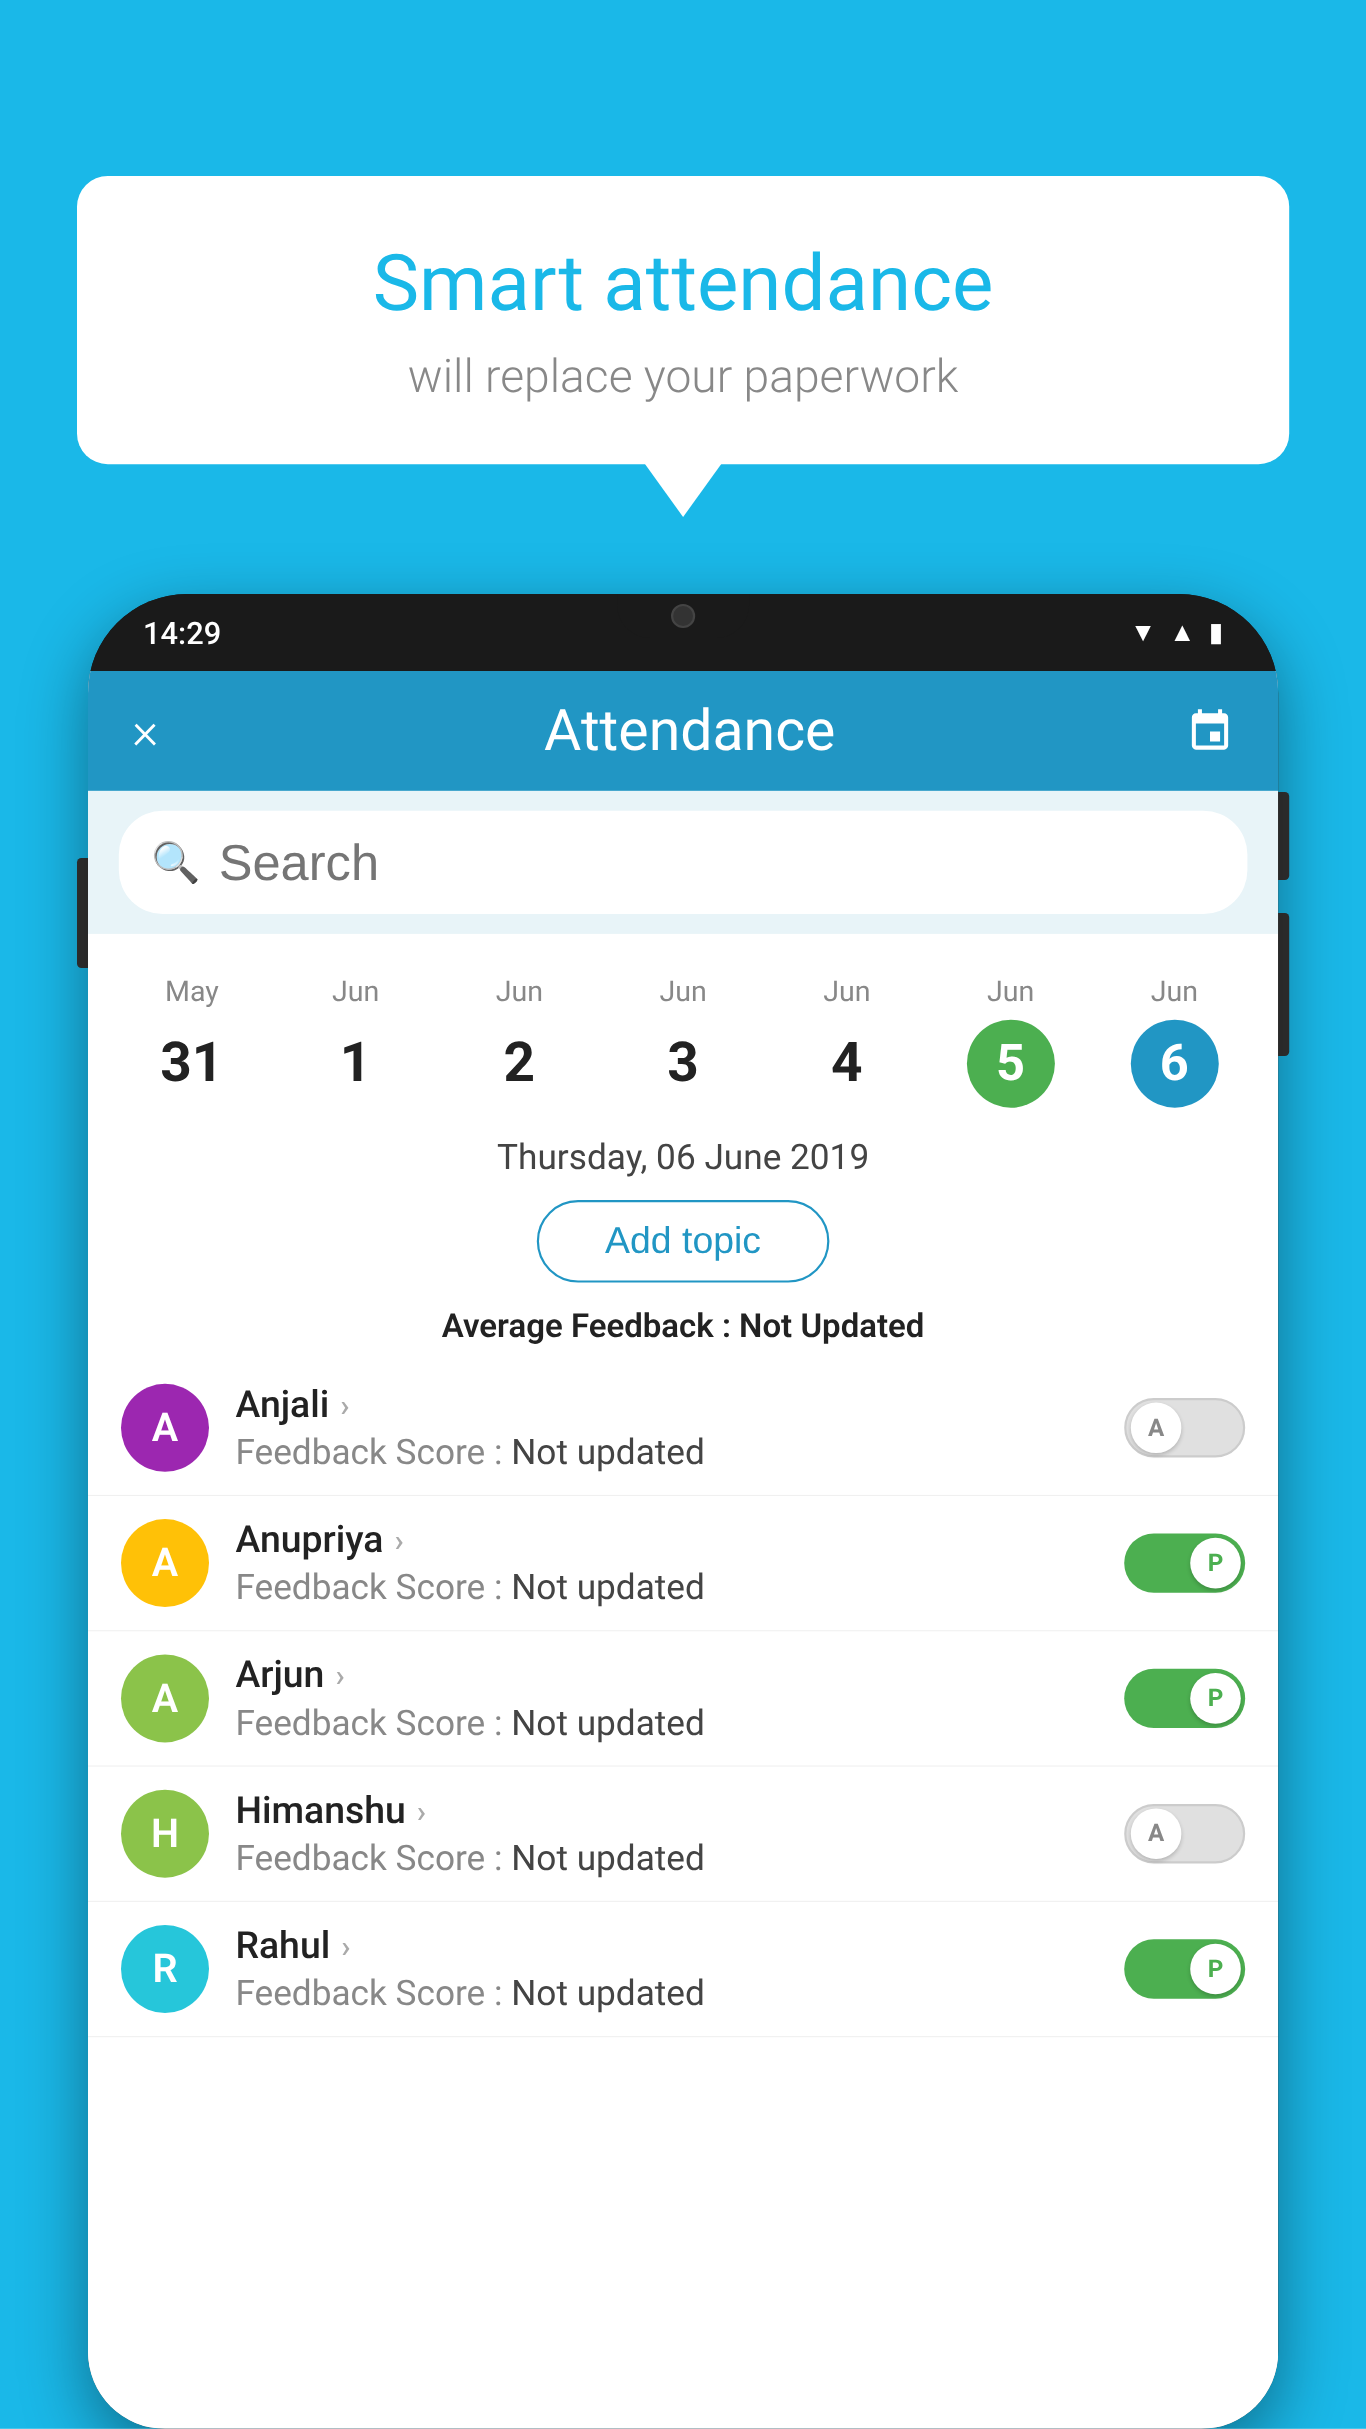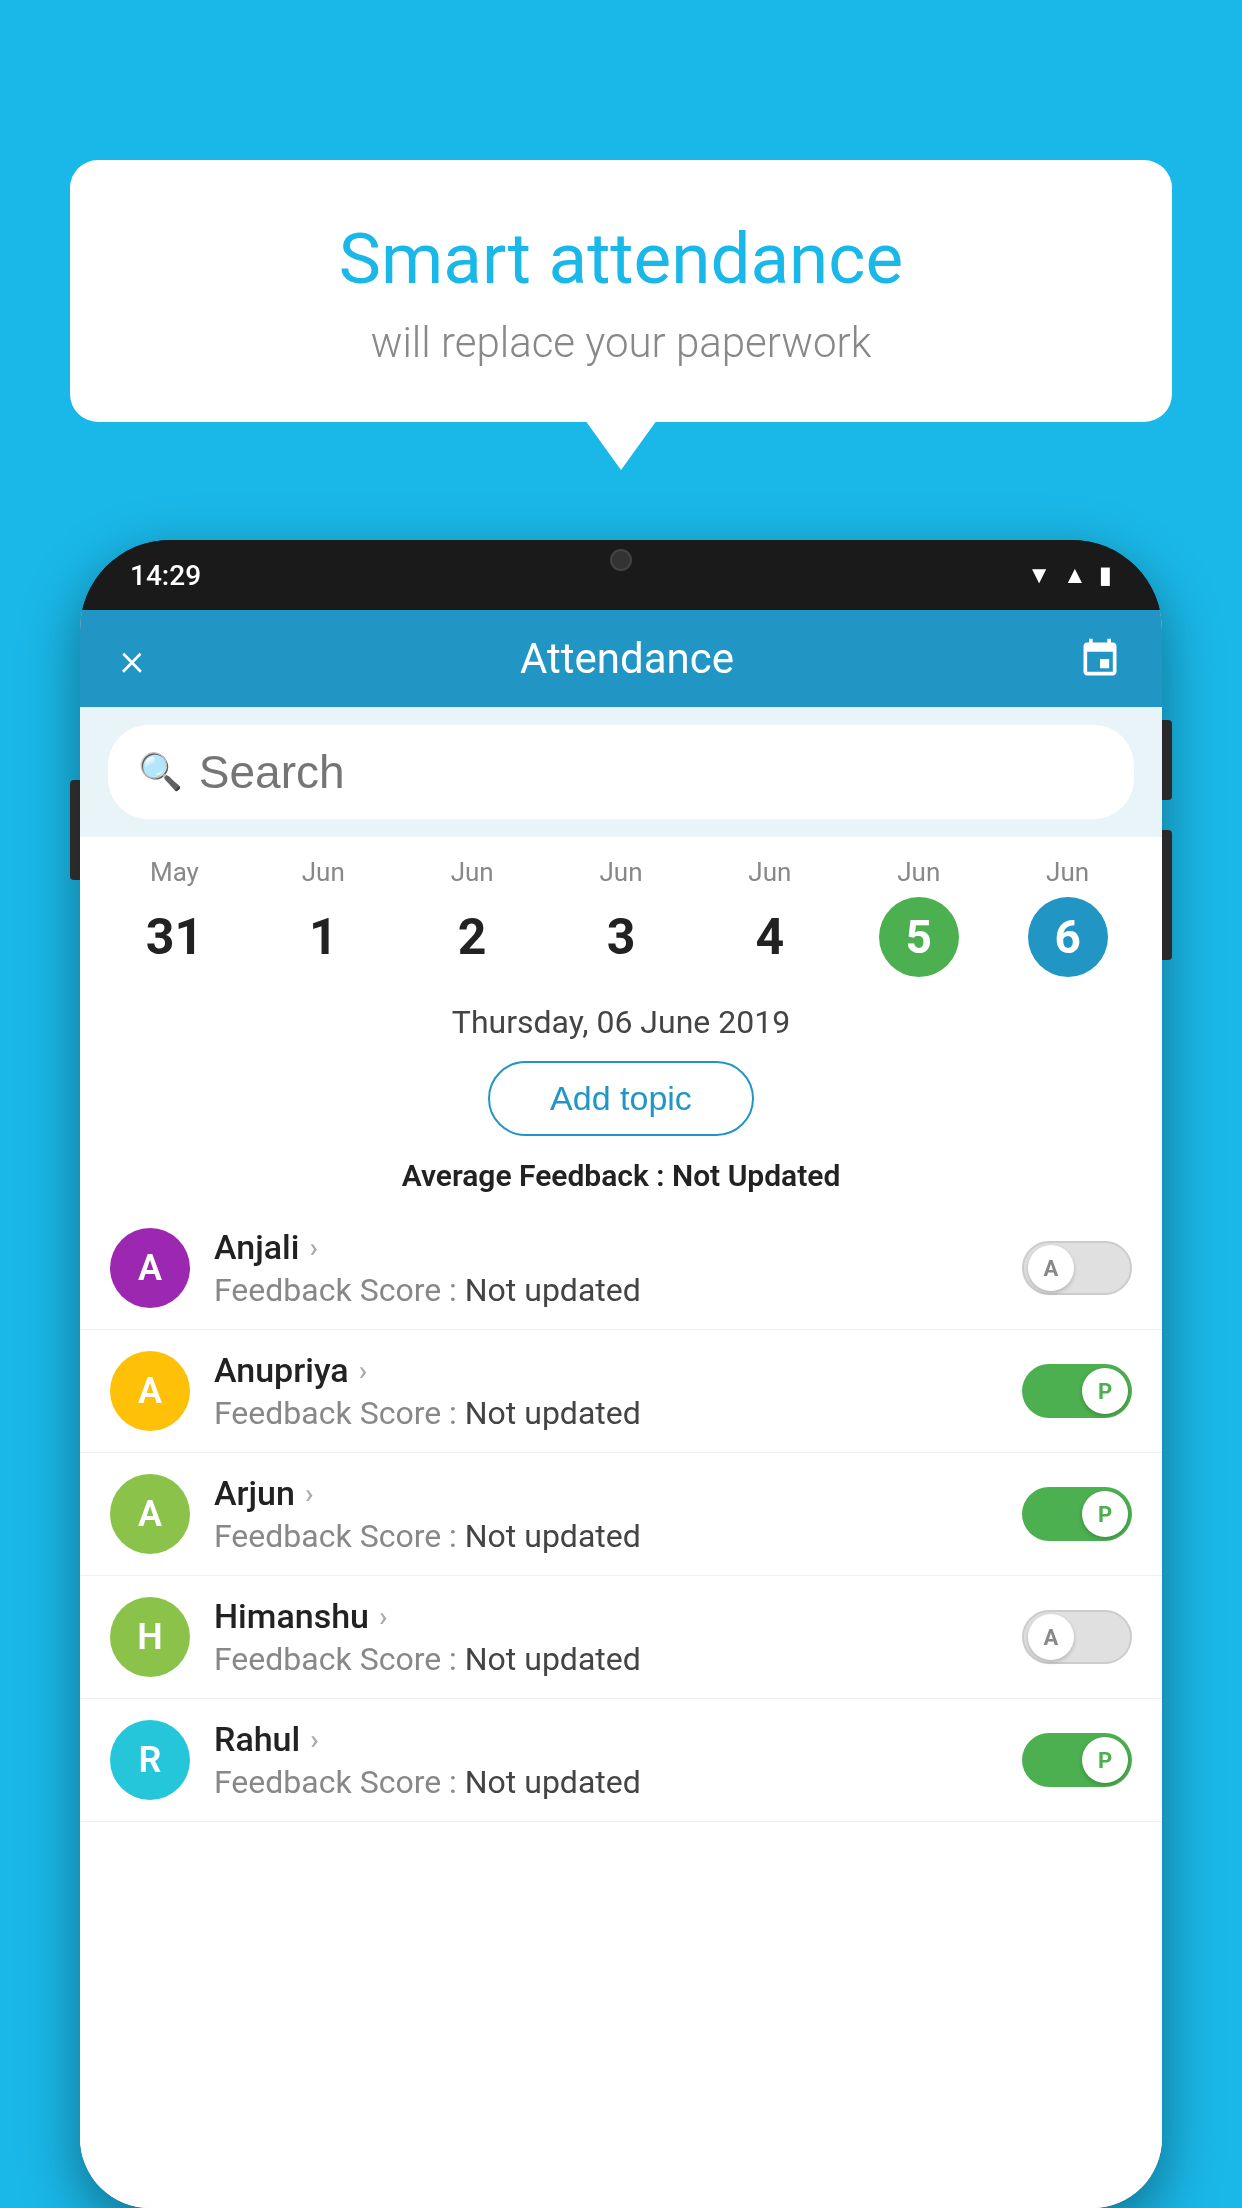--- a/index.html
+++ b/index.html
@@ -132,21 +132,21 @@
     }
     .header-close {
       color: white;
       font-size: 46px;
       font-weight: 300;
       cursor: pointer;
       line-height: 1;
     }
     .header-title {
       color: white;
-      font-size: 42px;
+      font-size: 52px;
       font-weight: 400;
       margin-left: 32px;
     }
     .header-calendar {
       color: white;
       font-size: 40px;
     }
 
     
     .search-container {
@@ -176,20 +176,21 @@
     }
 
     
     .date-strip {
       display: flex;
       align-items: flex-start;
       padding: 20px 20px 10px;
       background: white;
       flex-shrink: 0;
       gap: 0;
+      margin-top: 18px;
     }
     .date-item {
       flex: 1;
       text-align: center;
       display: flex;
       flex-direction: column;
       align-items: center;
       gap: 10px;
     }
     .date-month {

